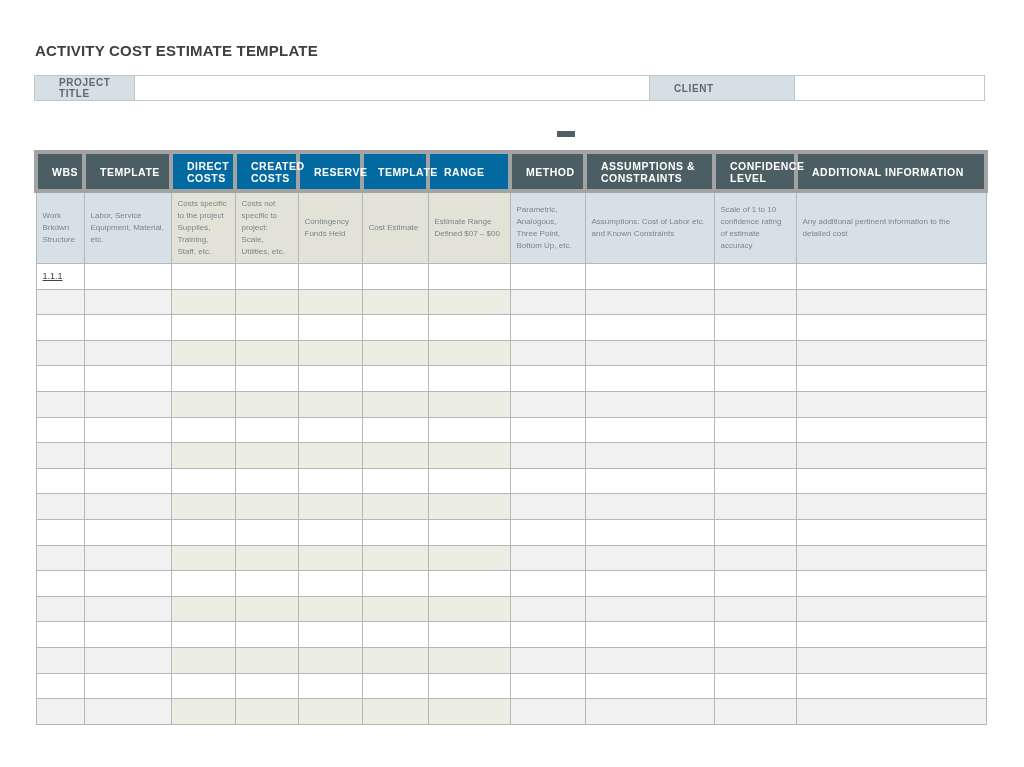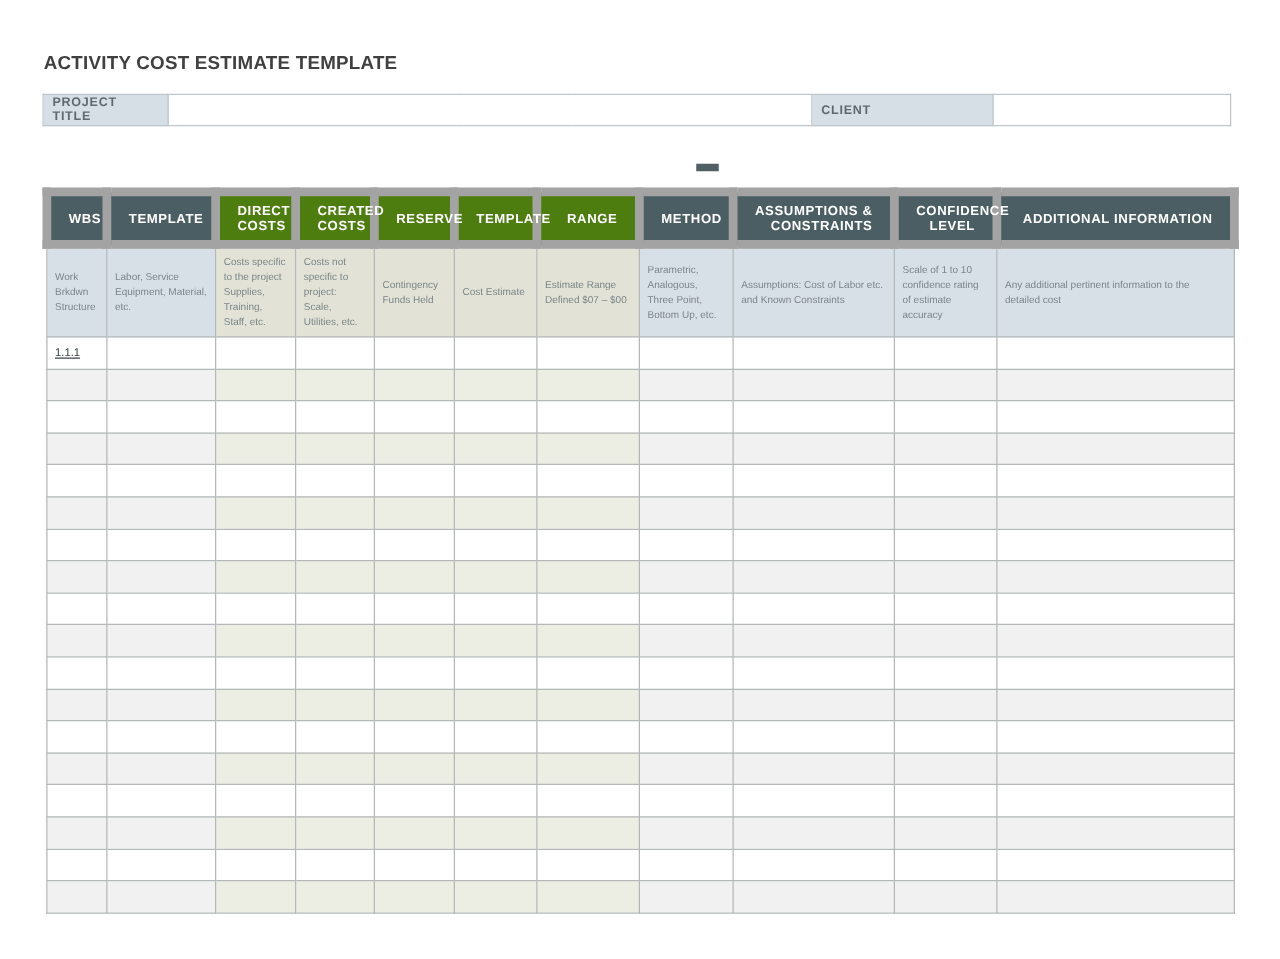--- a/index.html
+++ b/index.html
@@ -1,29 +1,29 @@
 <!DOCTYPE html>
 <html><head>
 <meta charset="utf-8">
 <style>
   html, body { margin:0; padding:0; background:#ffffff; }
   body { width:1024px; height:767px; position:relative; overflow:hidden; font-family:"Liberation Sans", "DejaVu Sans", sans-serif; }
   .title { position:absolute; left:35px; top:42px; font-size:15px; font-weight:bold; color:#404040; letter-spacing:0.2px; }
 
   .info { position:absolute; left:34px; top:75px; width:950px; border-collapse:collapse; table-layout:fixed; }
-  .info td { border:1px solid #bfc6ca; height:24px; padding:0 7px; font-size:10px; font-weight:bold; color:#5e6a70; letter-spacing:0.6px; }
+  .info td { border:1px solid #bfc6ca; height:24px; padding:0 24px; font-size:10px; font-weight:bold; color:#5e6a70; letter-spacing:0.6px; }
   .info td.lbl { background:#d6dfe5; }
   .info td.val { background:#ffffff; }
 
   .marker { position:absolute; left:557px; top:131px; width:18px; height:6px; background:#4f5f63; }
 
   .grid { position:absolute; left:34px; top:150px; width:950px; border-collapse:collapse; table-layout:fixed; }
-  .grid th { height:35px; color:#ffffff; font-size:10.5px; font-weight:bold; letter-spacing:0.5px; line-height:12px; text-align:right; border:7px solid #a3a3a3; padding:0 14px; }
+  .grid th { height:35px; color:#ffffff; font-size:10.5px; font-weight:bold; letter-spacing:0.5px; line-height:12px; text-align:left; border:4px solid #a3a3a3; padding:0 14px; }
   .grid th.b { background:#4b5e63; }
-  .grid th.o { background:#4d7c0f; }
+  .grid th.o { background:#0369a1; }
   .grid td { border:1px solid #b4b8b8; font-size:8px; color:#7c8589; line-height:12px; padding:0 6px; }
   .grid tr.desc td { height:70px; }
   .grid tr.desc td.b { background:#d7e0e6; }
   .grid tr.desc td.o { background:#e2e3d6; }
   .grid tr.row td { height:24.6px; }
   .grid tr.row.w td { background:#ffffff; }
   .grid tr.row.g td.b { background:#f1f1f1; }
   .grid tr.row.g td.o { background:#ecede3; }
   .grid td.wbs-val { font-size:9px; color:#3c4448;text-decoration:underline; }
 </style>

